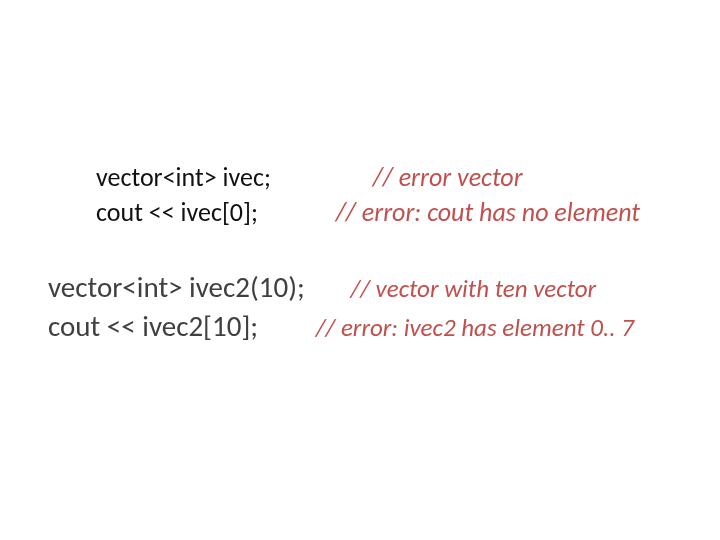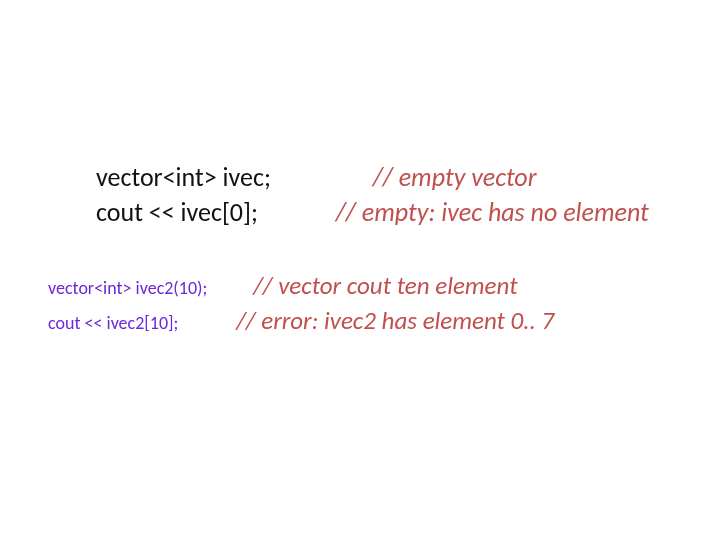--- a/index.html
+++ b/index.html
@@ -17,54 +17,54 @@
     box-sizing: border-box;
     padding: 160px 40px 0 48px;
   }
   .line {
     white-space: nowrap;
     font-size: 26px;
     line-height: 1.35;
   }
   .code1  { color: #111; margin-left: 48px; }
   .cmt1   { color: #c0504d; font-style: italic; }
-  .code2  { color: #6d28d9; font-size: 18px; }
+  .code2  { color: #404040; font-size: 29px; }
   .cmt2   { color: #c0504d; font-style: italic; font-size: 25px; }
 
   .gap { height: 38px; }
 
   
   .sp90  { display: inline-block; width: 90px; }
   .sp66  { display: inline-block; width: 66px; }
   .sp34  { display: inline-block; width: 34px; }
   .sp46  { display: inline-block; width: 46px; }
 </style>
 </head>
 <body>
 
 <div class="slide">
 
   <div class="line">
     <span class="code1">vector&lt;int&gt; ivec;</span>
     <span class="sp90"></span>
-    <span class="cmt1">// empty vector</span>
+    <span class="cmt1">// error vector</span>
   </div>
 
   <div class="line">
     <span class="code1">cout &lt;&lt; ivec[0];</span>
     <span class="sp66"></span>
-    <span class="cmt1">// empty: ivec has no element</span>
+    <span class="cmt1">// error: cout has no element</span>
   </div>
 
   <div class="gap"></div>
 
   <div class="line">
     <span class="code2">vector&lt;int&gt; ivec2(10);</span>
     <span class="sp34"></span>
-    <span class="cmt2">// vector cout ten element</span>
+    <span class="cmt2">// vector with ten vector</span>
   </div>
 
   <div class="line">
     <span class="code2">cout &lt;&lt; ivec2[10];</span>
     <span class="sp46"></span>
     <span class="cmt2">// error: ivec2 has element 0.. 7</span>
   </div>
 
 </div>
 

